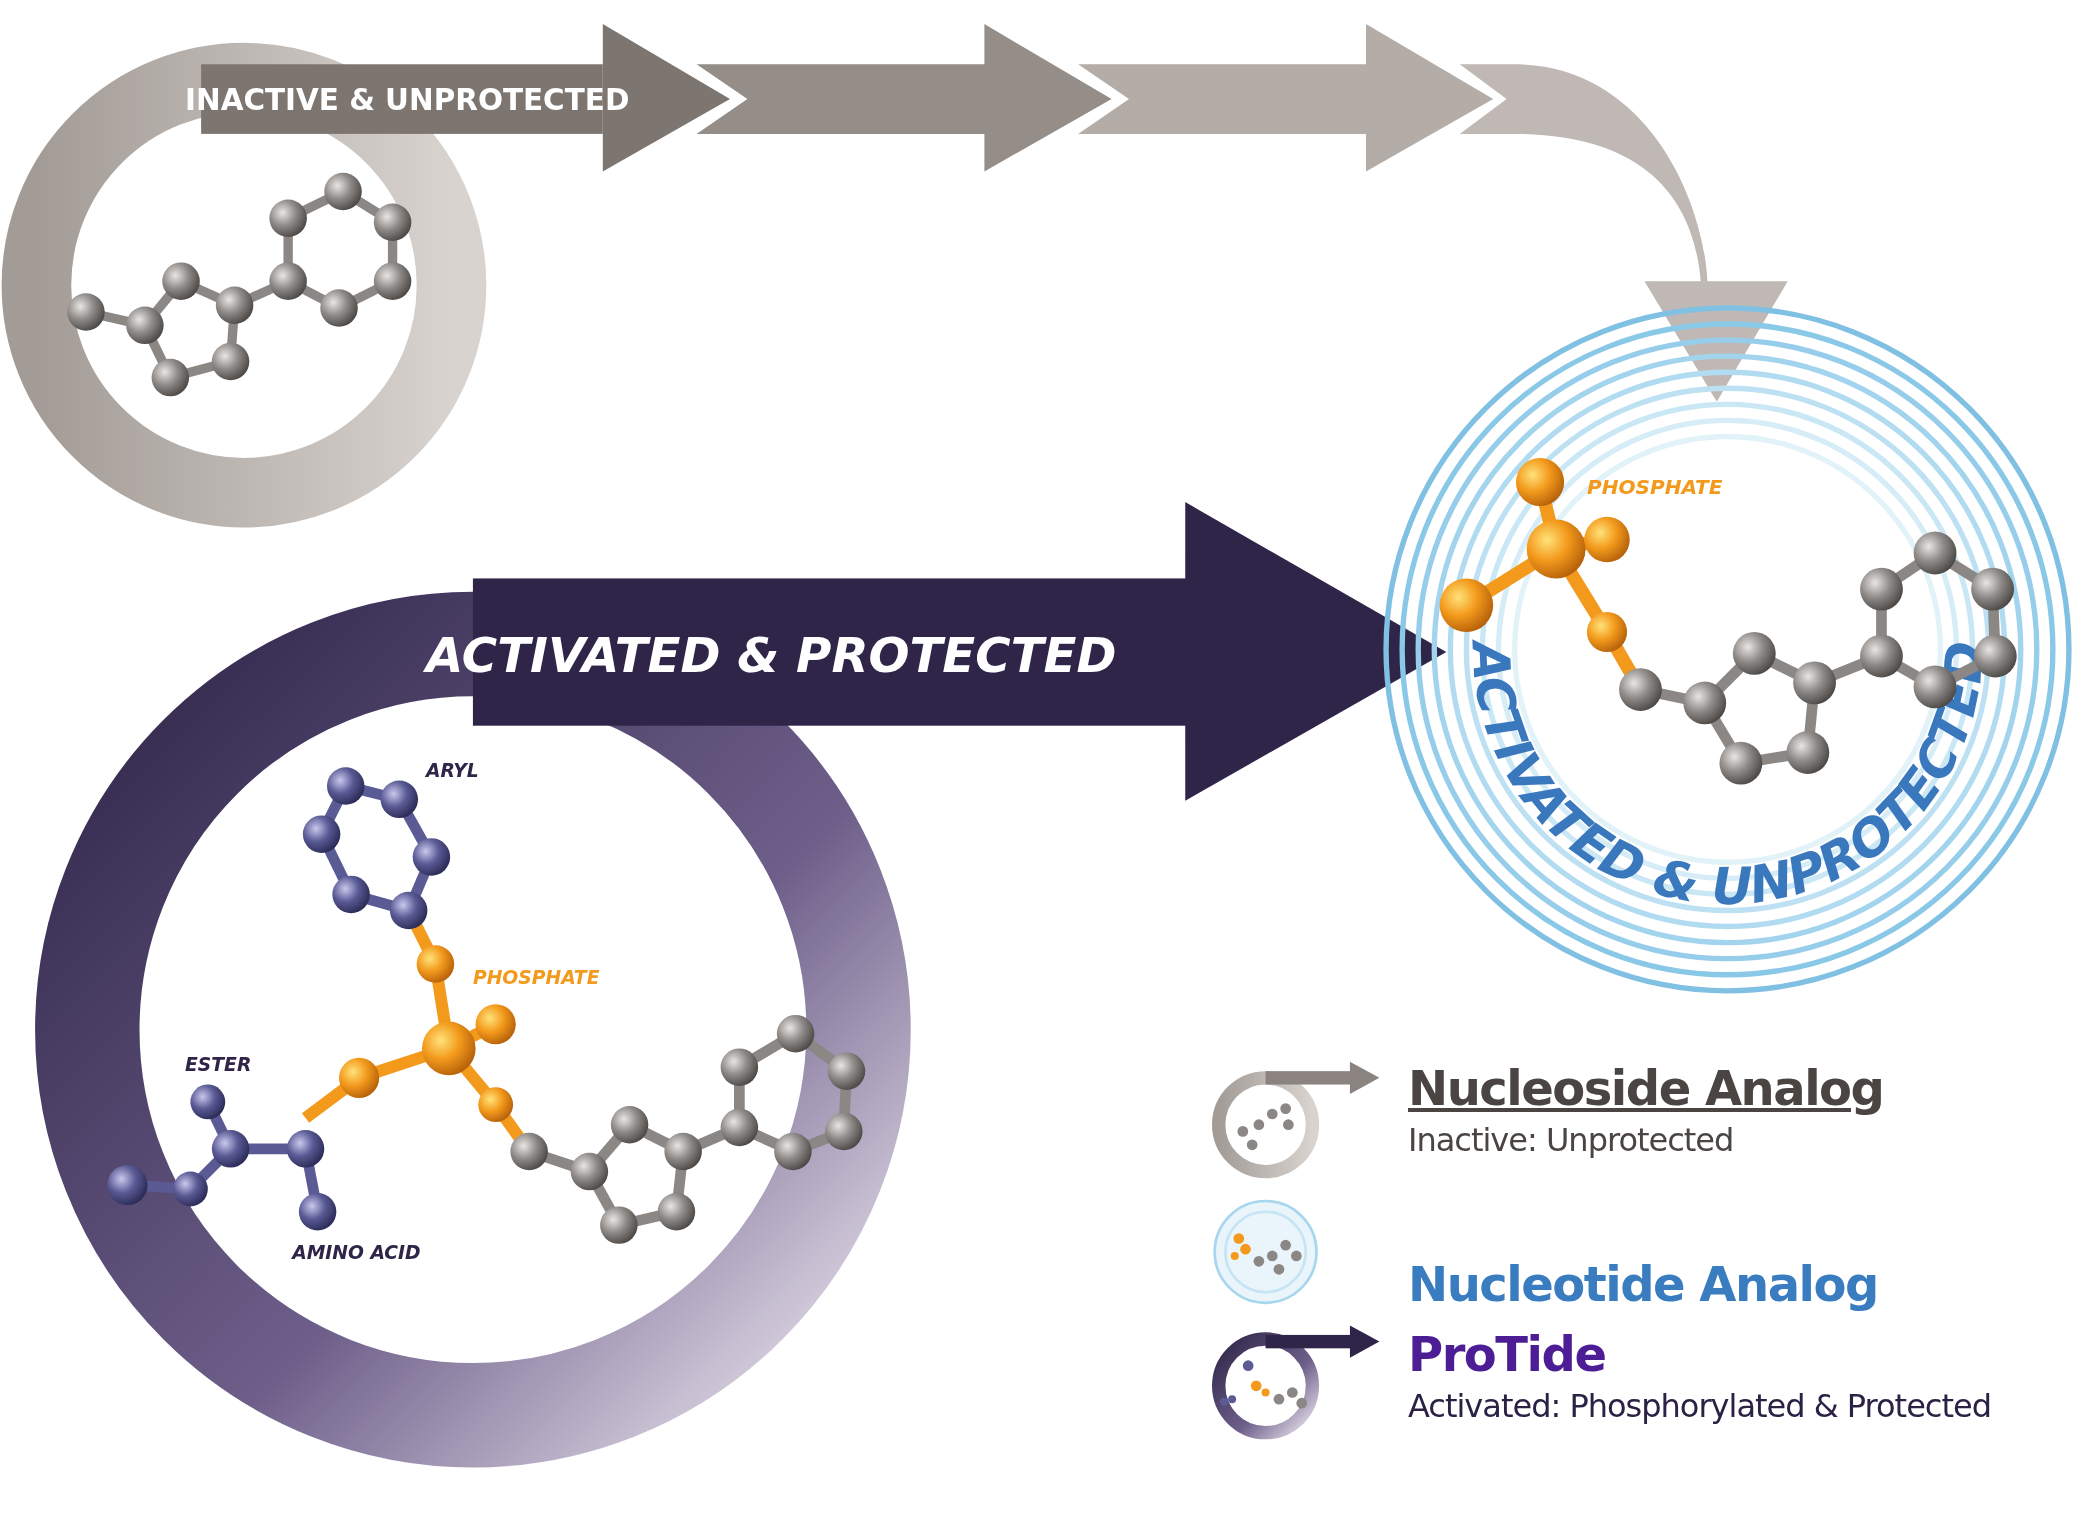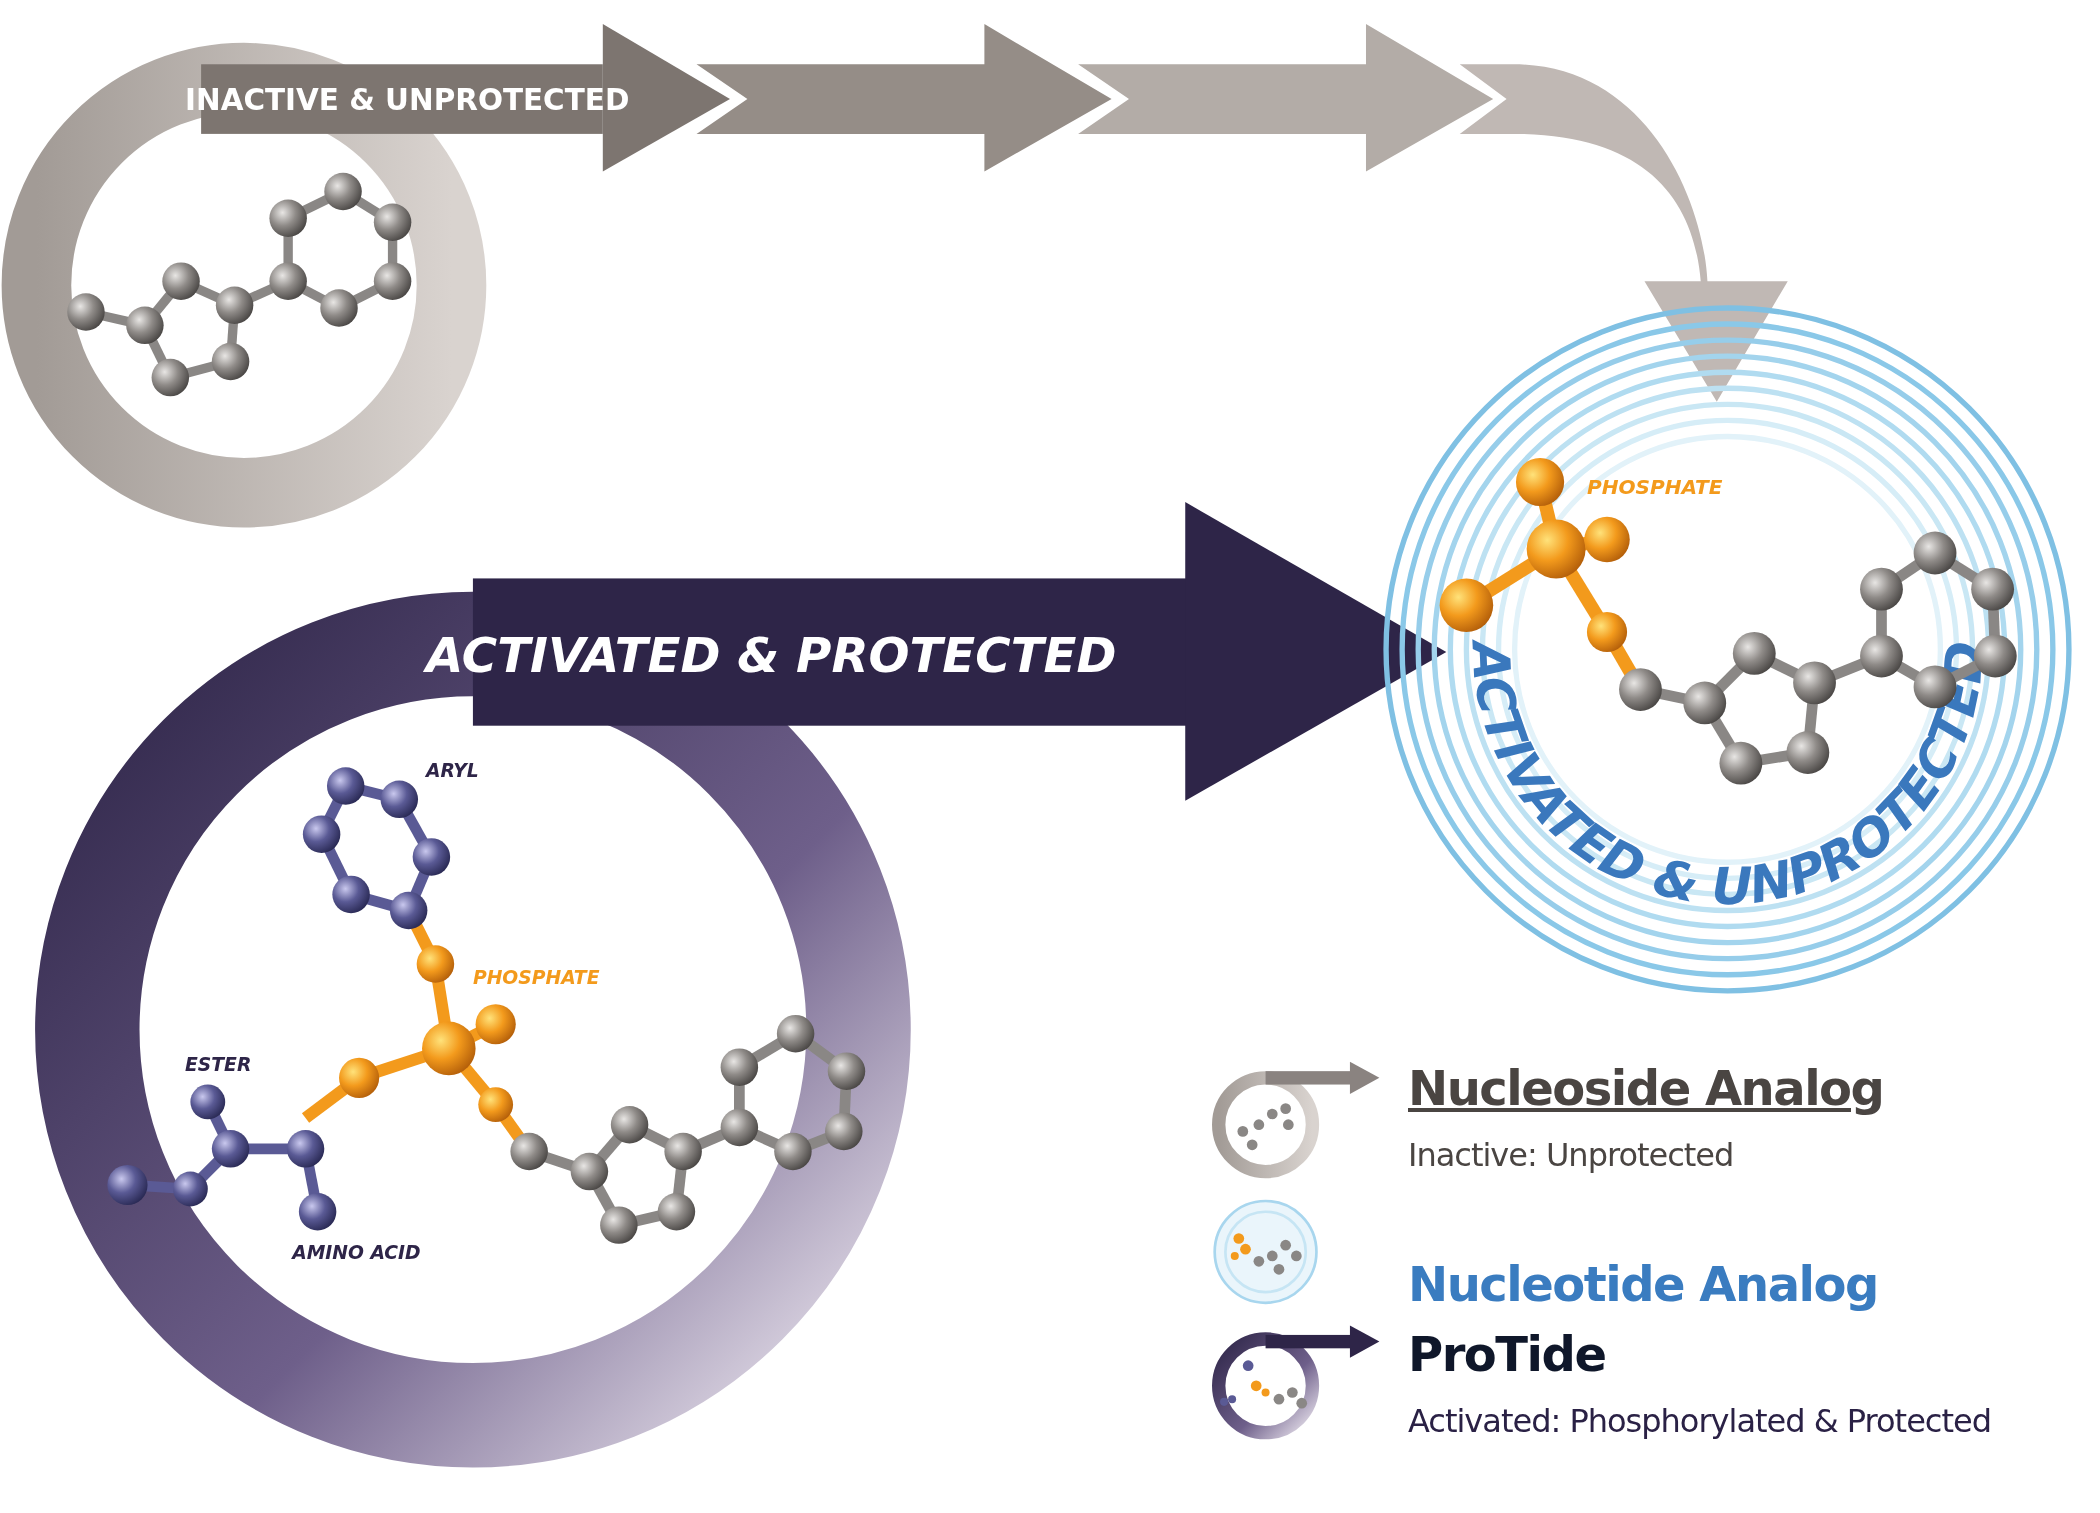--- a/index.html
+++ b/index.html
@@ -2,21 +2,21 @@
 <html><head>
 <meta charset="utf-8">
 <style>
   html,body{margin:0;padding:0;background:#fff;}
   body{width:2100px;height:1513px;overflow:hidden;position:relative;font-family:"Liberation Sans",sans-serif;}
   svg{position:absolute;left:0;top:0;}
   .bandtxt{font-family:"DejaVu Sans",sans-serif;font-weight:bold;}
   .lbl{font-family:"DejaVu Sans",sans-serif;font-weight:bold;font-style:italic;}
   .legend{position:absolute;left:1408px;font-family:"DejaVu Sans",sans-serif;}
   .lt{font-weight:bold;font-size:48px;letter-spacing:-1.5px;line-height:1;}
-  .ls{font-size:32px;letter-spacing:-1px;margin-top:24px;}
+  .ls{font-size:32px;letter-spacing:-1px;margin-top:9px;}
 </style>
 </head>
 <body>
 
 <svg width="2100" height="1513" viewBox="0 0 1568 1130">
   <defs>
     <linearGradient id="gGray" x1="0" y1="0" x2="1" y2="0">
       <stop offset="0" stop-color="#a29b96"></stop>
         <stop offset="1" stop-color="#d9d3cf"></stop>
     </linearGradient>
@@ -282,15 +282,15 @@
 </svg>
 
 <div class="legend" style="top:1064px;">
   <div class="lt" style="color:#4a4542;text-decoration:underline;">Nucleoside Analog</div>
   <div class="ls" style="color:#4a4542;">Inactive: Unprotected</div>
 </div>
 <div class="legend" style="top:1260px;">
   <div class="lt" style="color:#3a7cc0;">Nucleotide Analog</div>
 </div>
 <div class="legend" style="top:1330px;">
-  <div class="lt" style="color:#0f172a;">ProTide</div>
+  <div class="lt" style="color:#4c1d95;">ProTide</div>
   <div class="ls" style="color:#2a2145;">Activated: Phosphorylated &amp; Protected</div>
 </div>
 
 </body></html>

